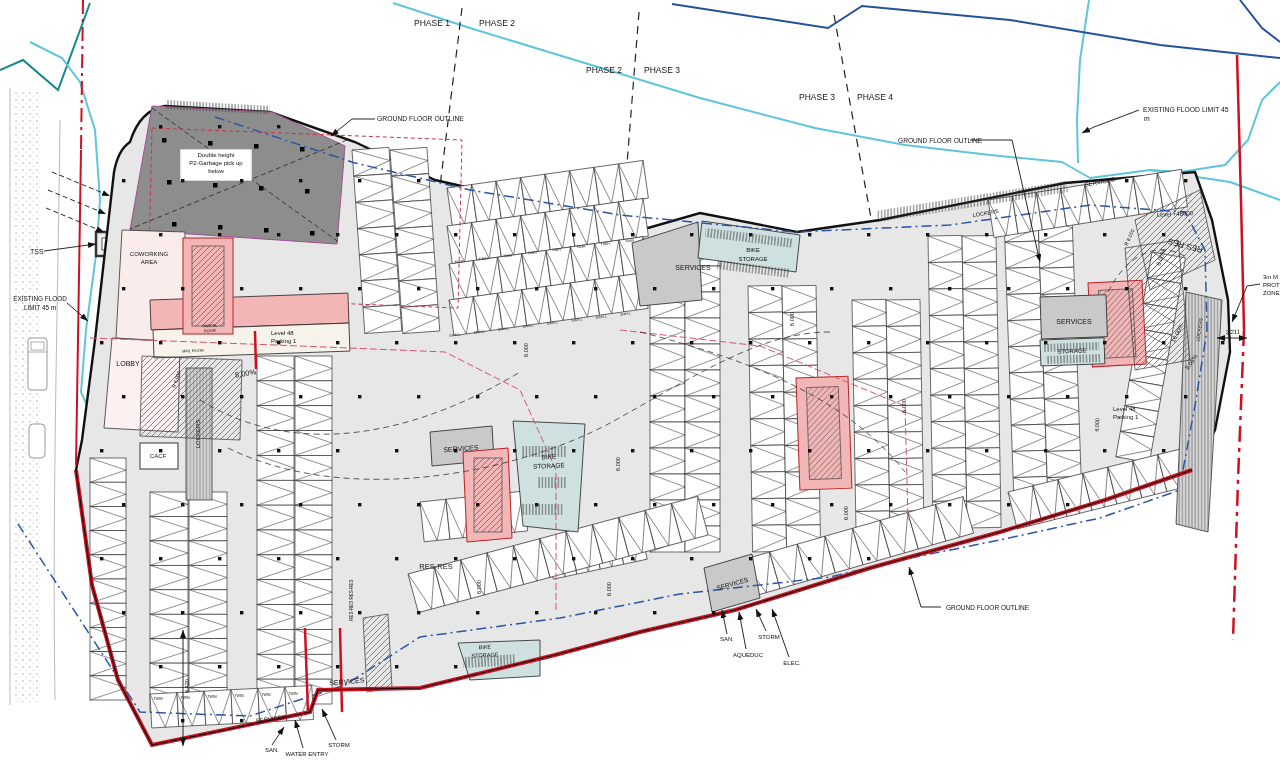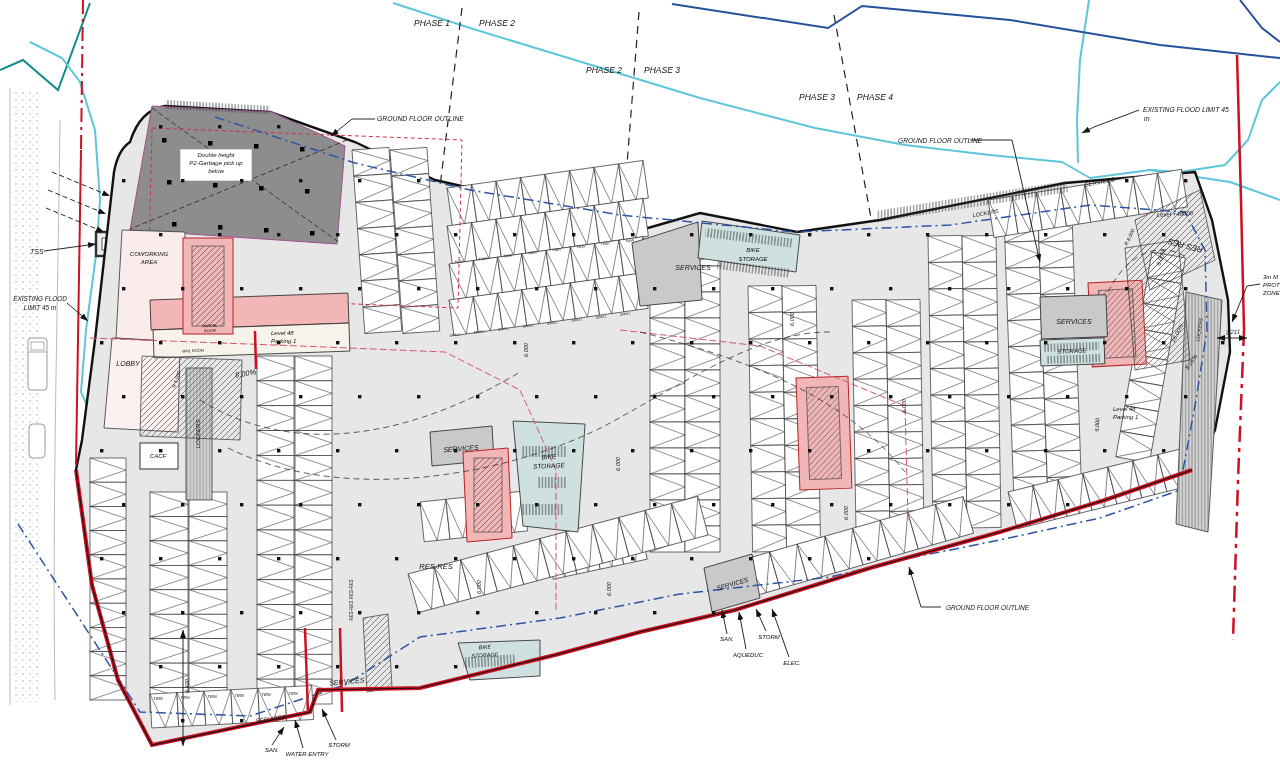--- a/index.html
+++ b/index.html
@@ -1,16 +1,16 @@
 <!DOCTYPE html>
 <html><head>
 <meta charset="utf-8">
 <style>
   html,body{margin:0;padding:0;background:#fff;}
-  .stage{width:1280px;height:761px;position:relative;overflow:hidden;background:#737373;font-style:italic;}
+  .stage{width:1280px;height:761px;position:relative;overflow:hidden;background:#737373;}
   svg{display:block;font-family:"Liberation Sans",sans-serif;}
   text{fill:#111;}
 </style>
 </head>
 <body>
 
 <div class="stage">
 <svg viewBox="0 0 1280 761" width="1280" height="761">
   <defs>
     <marker id="arw" markerWidth="9" markerHeight="7" refX="8" refY="3" orient="auto-start-reverse" markerUnits="userSpaceOnUse">

